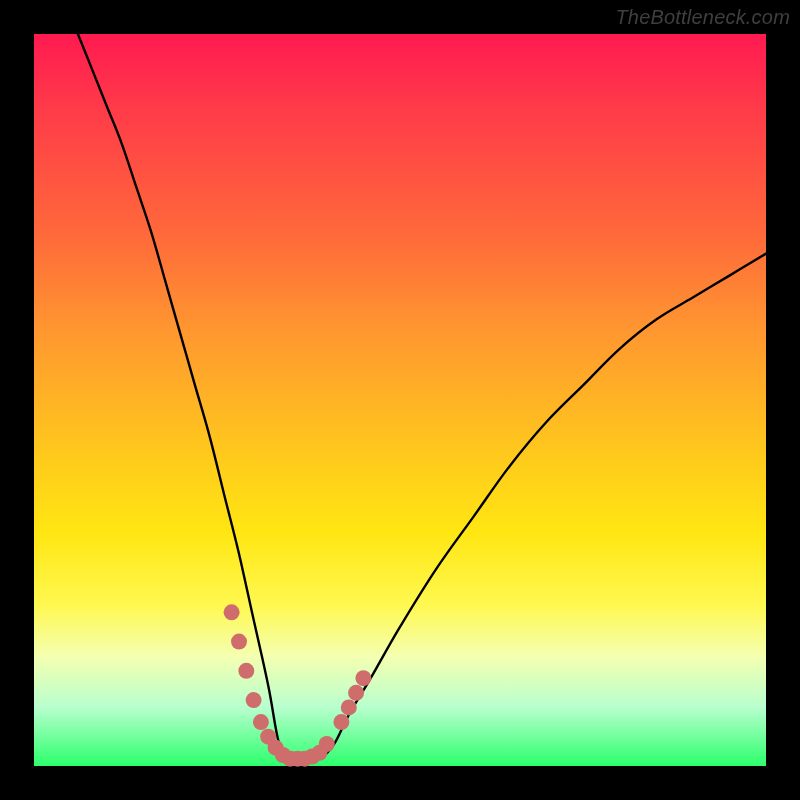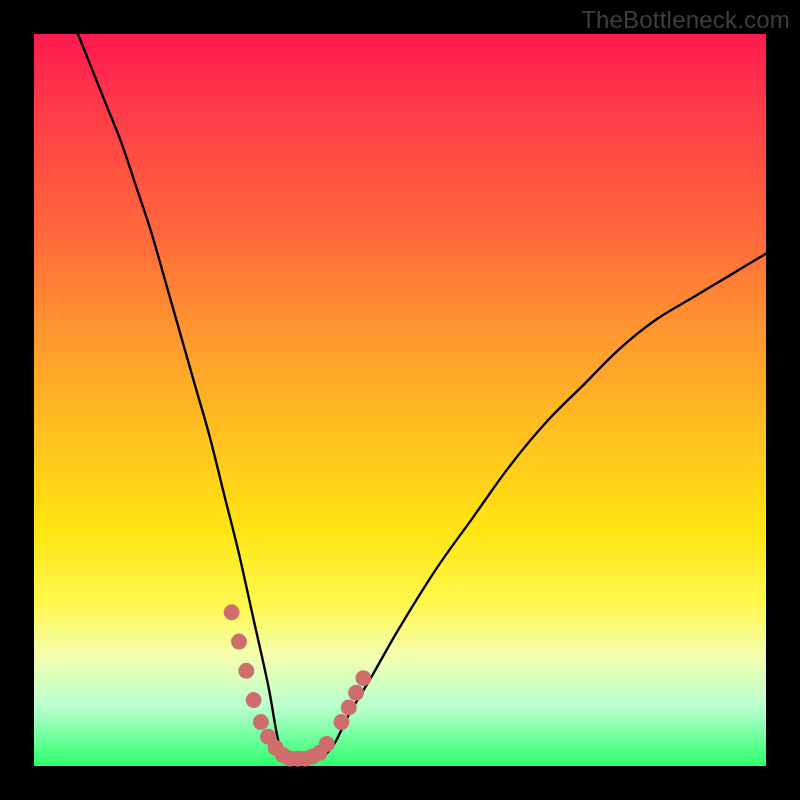--- a/index.html
+++ b/index.html
@@ -38,23 +38,24 @@
       #f4ffb0 85%,
       #b8ffce 92%,
       #2bff6c 100%
     );
   }
   .watermark {
     position: absolute;
     top: 6px;
     right: 10px;
     color: #3f3f3f;
-    font-size: 24px;
+    font-size: 20px;
     letter-spacing: 0.2px;
     font-weight: 500;
+    font-style: italic;
   }
   svg.curve {
     position: absolute;
     left: 0;
     top: 0;
     width: 732px;
     height: 732px;
     overflow: visible;
   }
   .series-dots circle {

